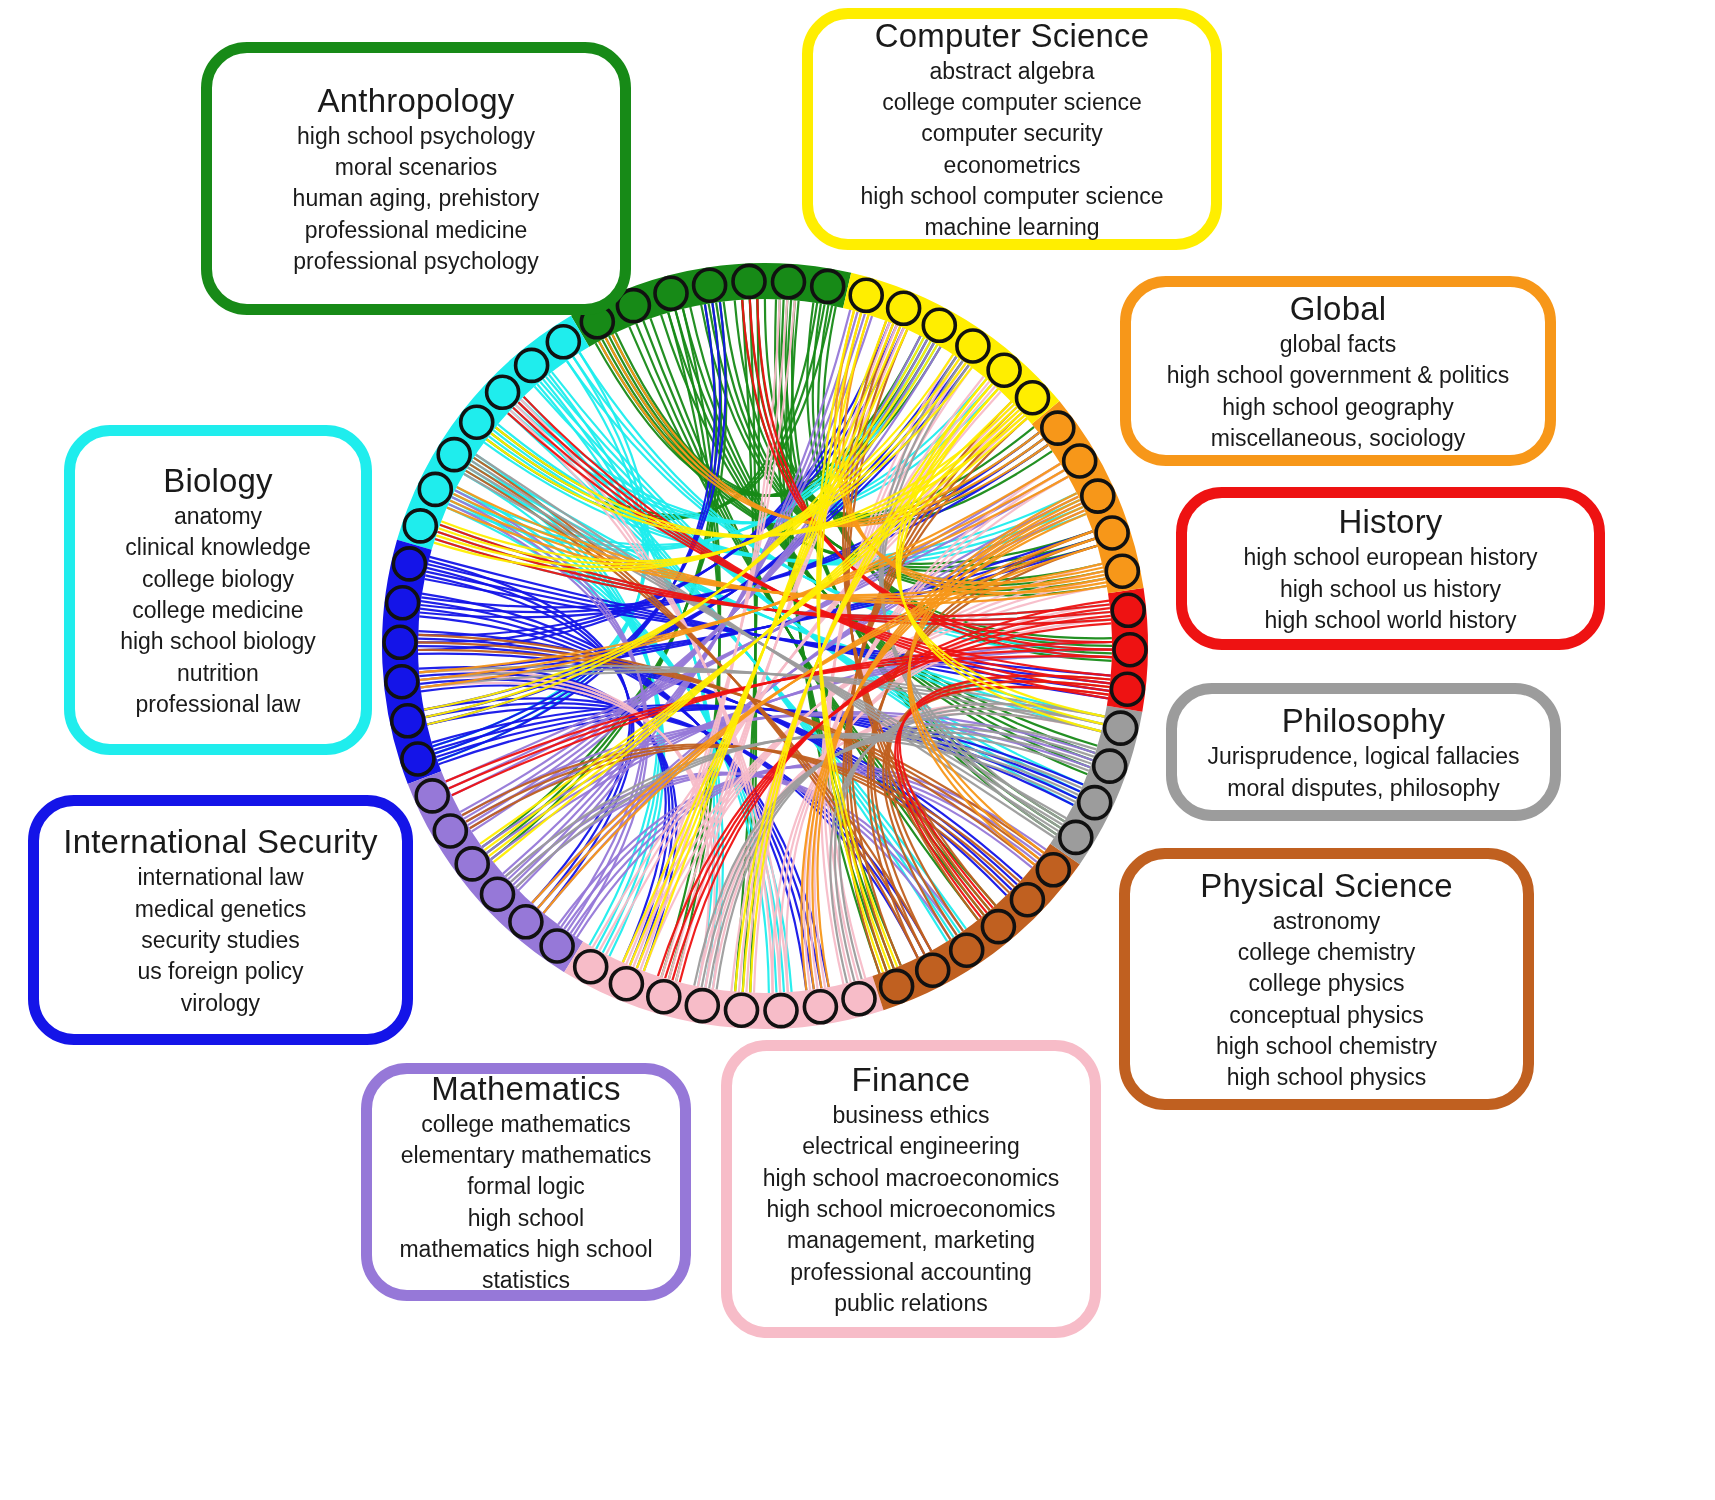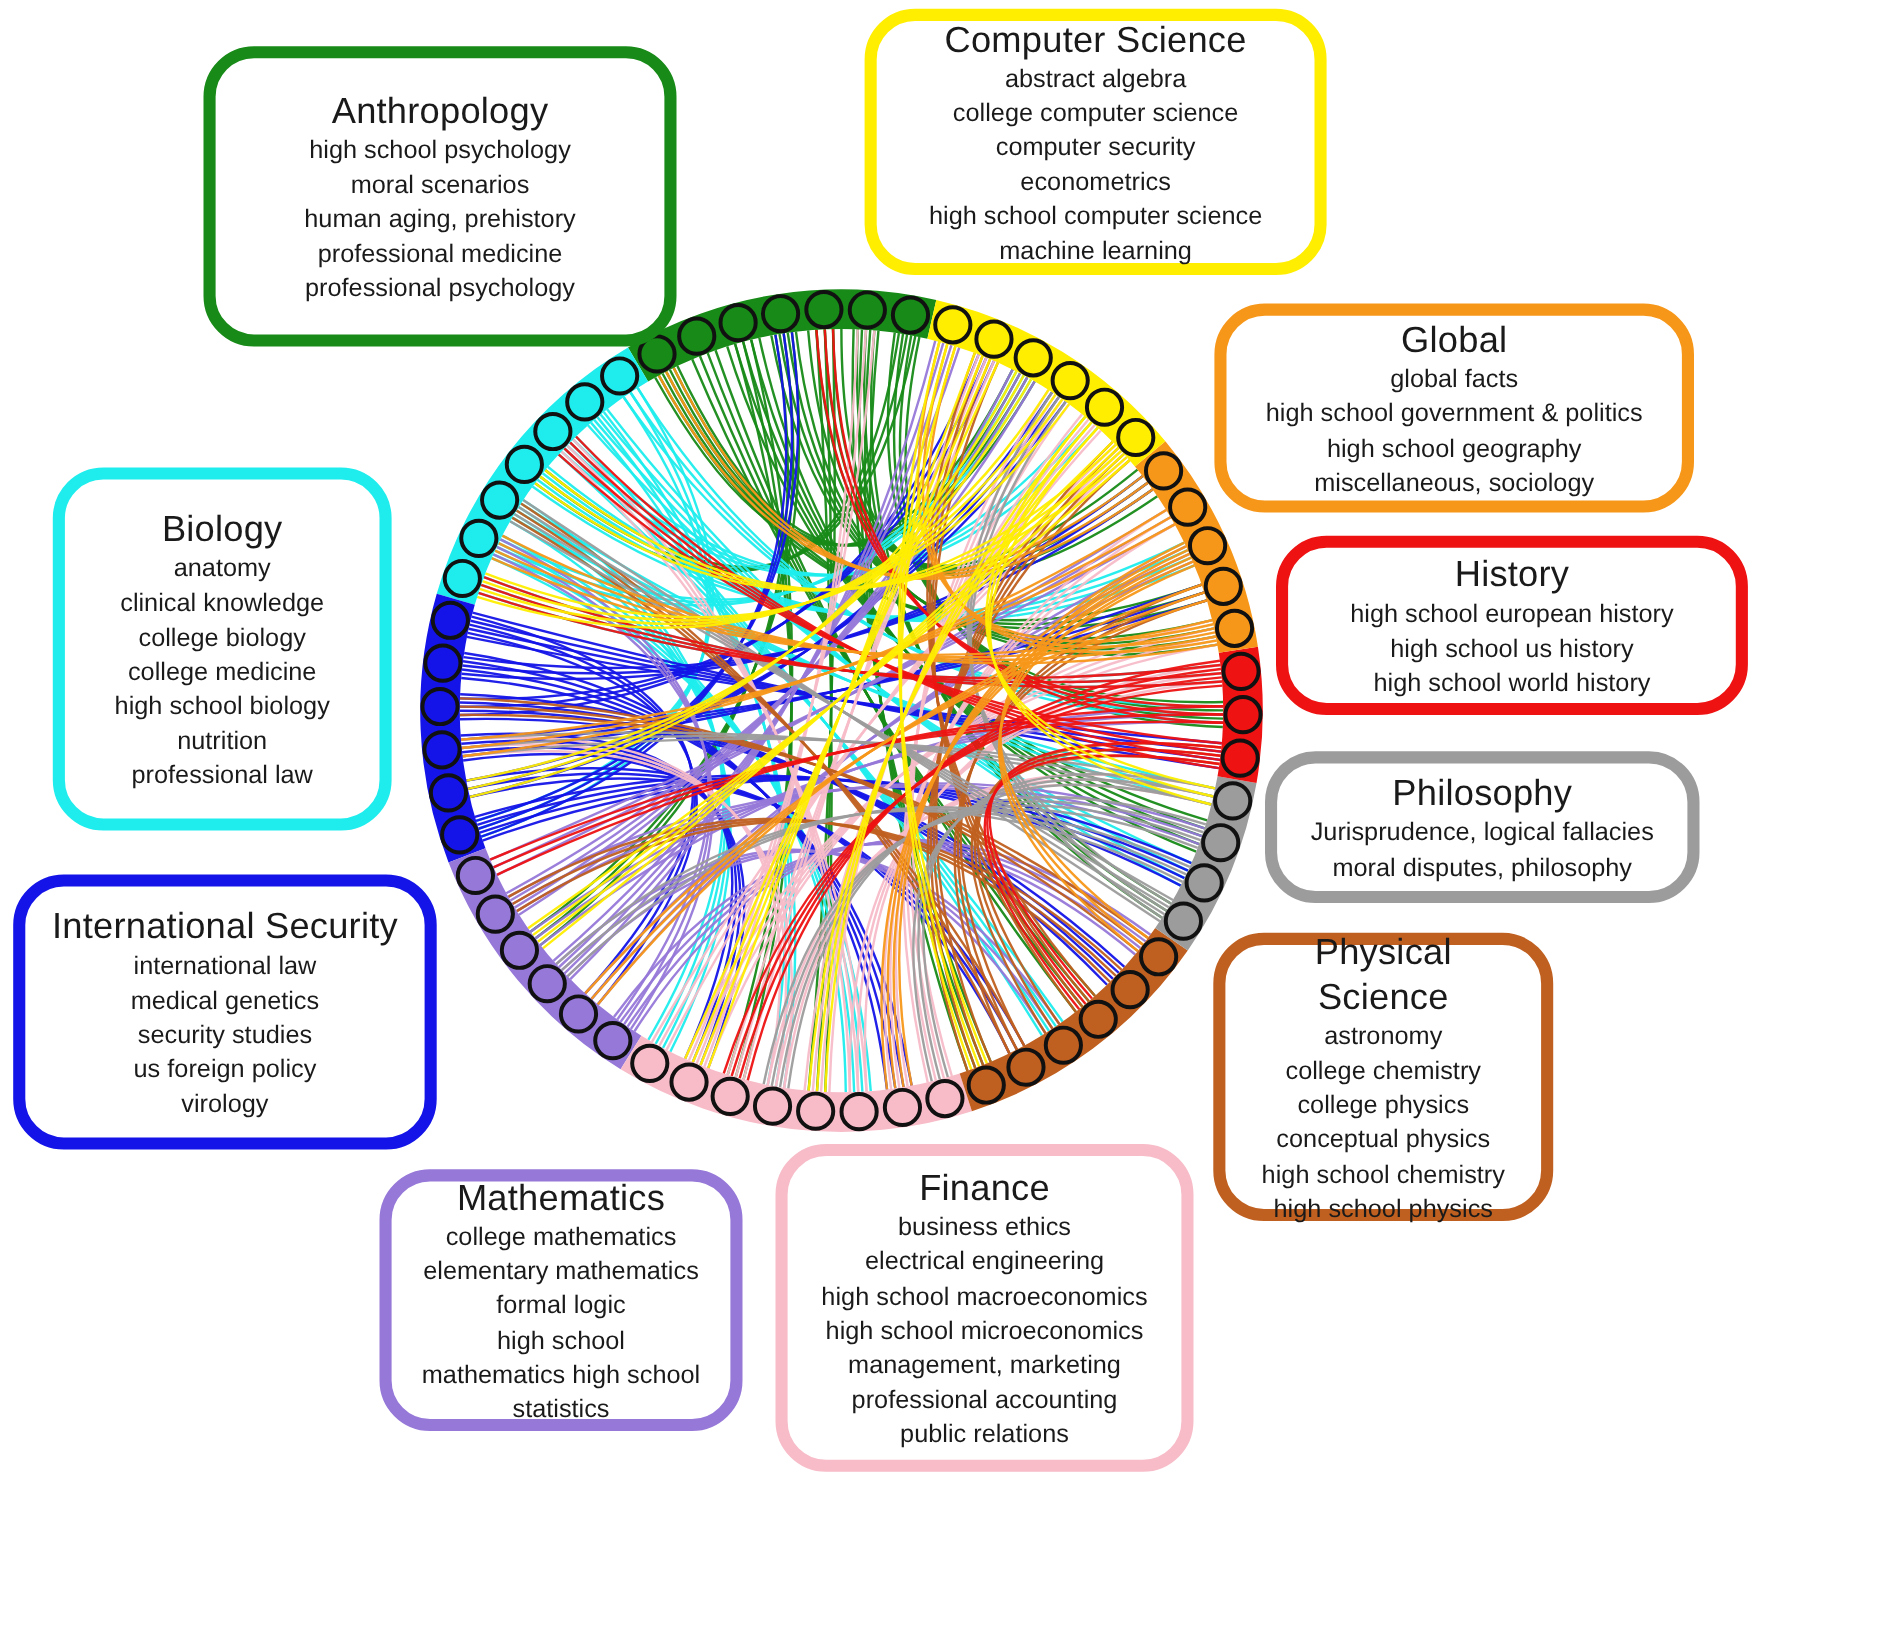--- a/index.html
+++ b/index.html
@@ -14,29 +14,30 @@
   .cat-box{
     position:absolute; z-index:1;
     box-sizing:border-box;
     background:#ffffff;
     border:11px solid #000;
     border-radius:46px;
     display:flex; flex-direction:column; justify-content:center;
     text-align:center;
     color:#1a1a1a;
     padding:8px 21px;
+    margin-left:16px;
   }
   .cat-title{ font-size:33px; line-height:1.25; letter-spacing:0.2px; }
   .cat-topic{ font-size:23px; line-height:1.36; }
   .box-anthropology{left:185px; top:42px;  width:430px; height:273px}
   .box-computer-science{left:786px; top:8px; width:420px; height:242px}
   .box-global{left:1104px; top:276px; width:436px; height:190px}
   .box-history{left:1160px; top:487px; width:429px; height:163px}
   .box-philosophy{left:1150px; top:683px; width:395px; height:138px}
-  .box-physical-science{left:1103px; top:848px; width:309px; height:262px}
+  .box-physical-science{left:1103px; top:848px; width:415px; height:262px}
   .box-finance{left:705px; top:1040px; width:380px; height:298px}
   .box-mathematics{left:345px; top:1063px; width:330px; height:238px}
   .box-international-security{left:12px; top:795px; width:385px; height:250px}
   .box-biology{left:48px; top:425px; width:308px; height:330px}
 </style>
 </head>
 <body>
 
 <div id="stage">
   <svg id="chord-svg" width="1715" height="1500" viewBox="0 0 1715 1500">

